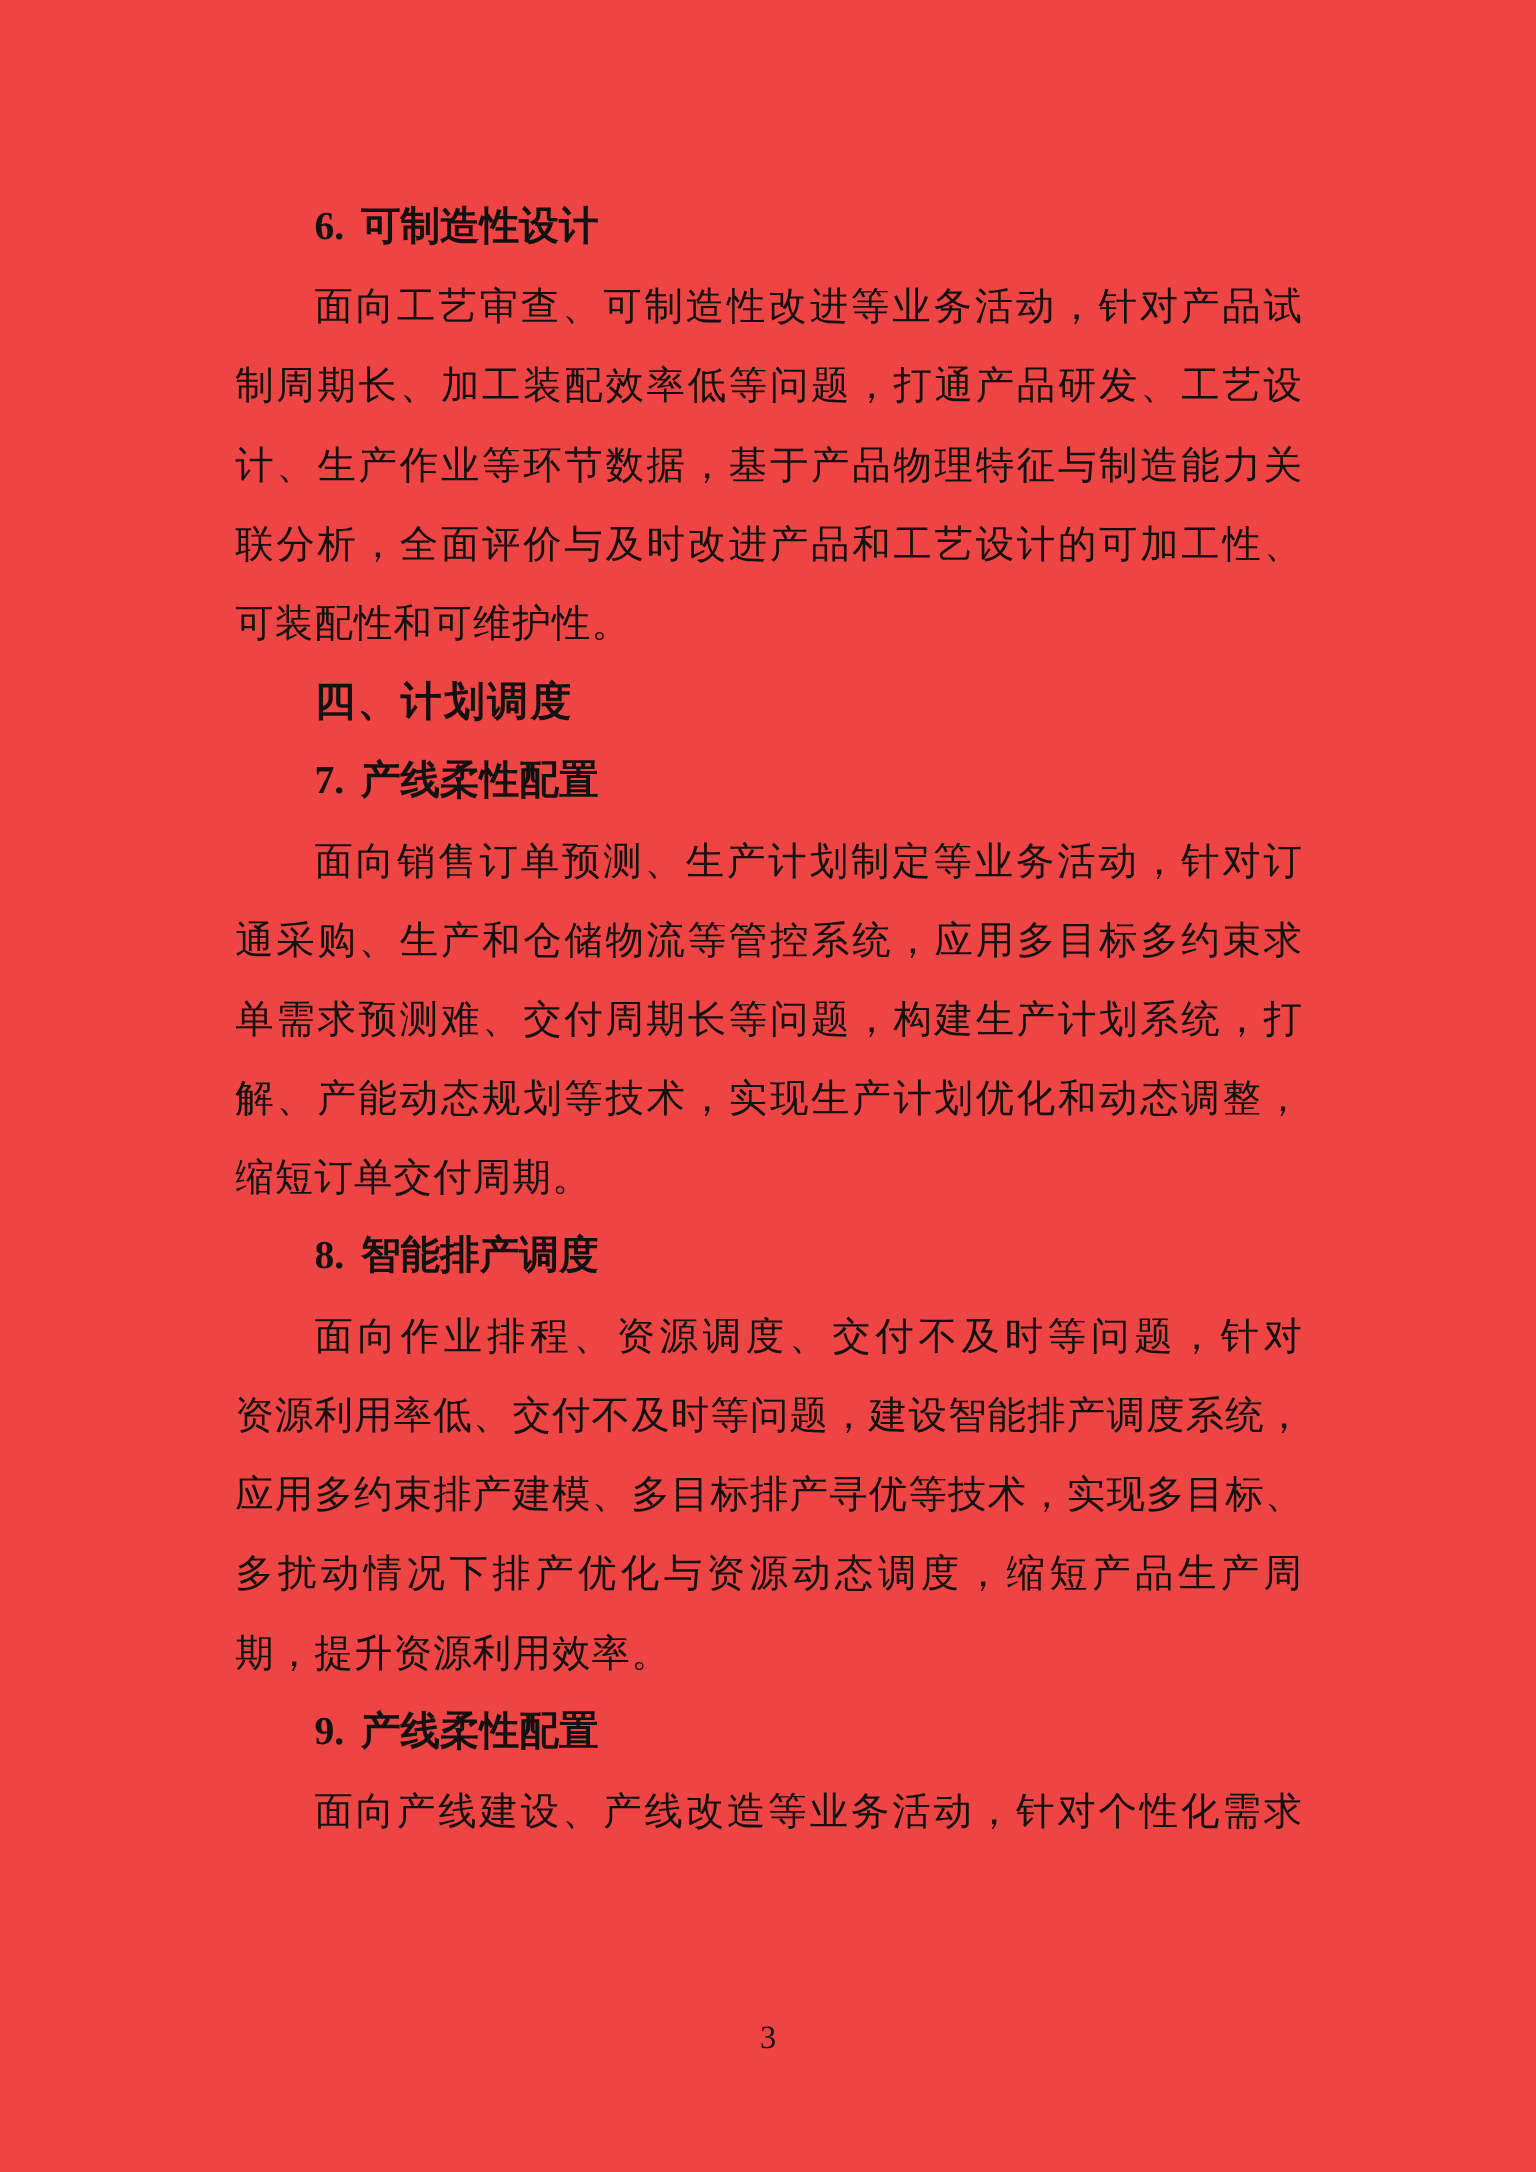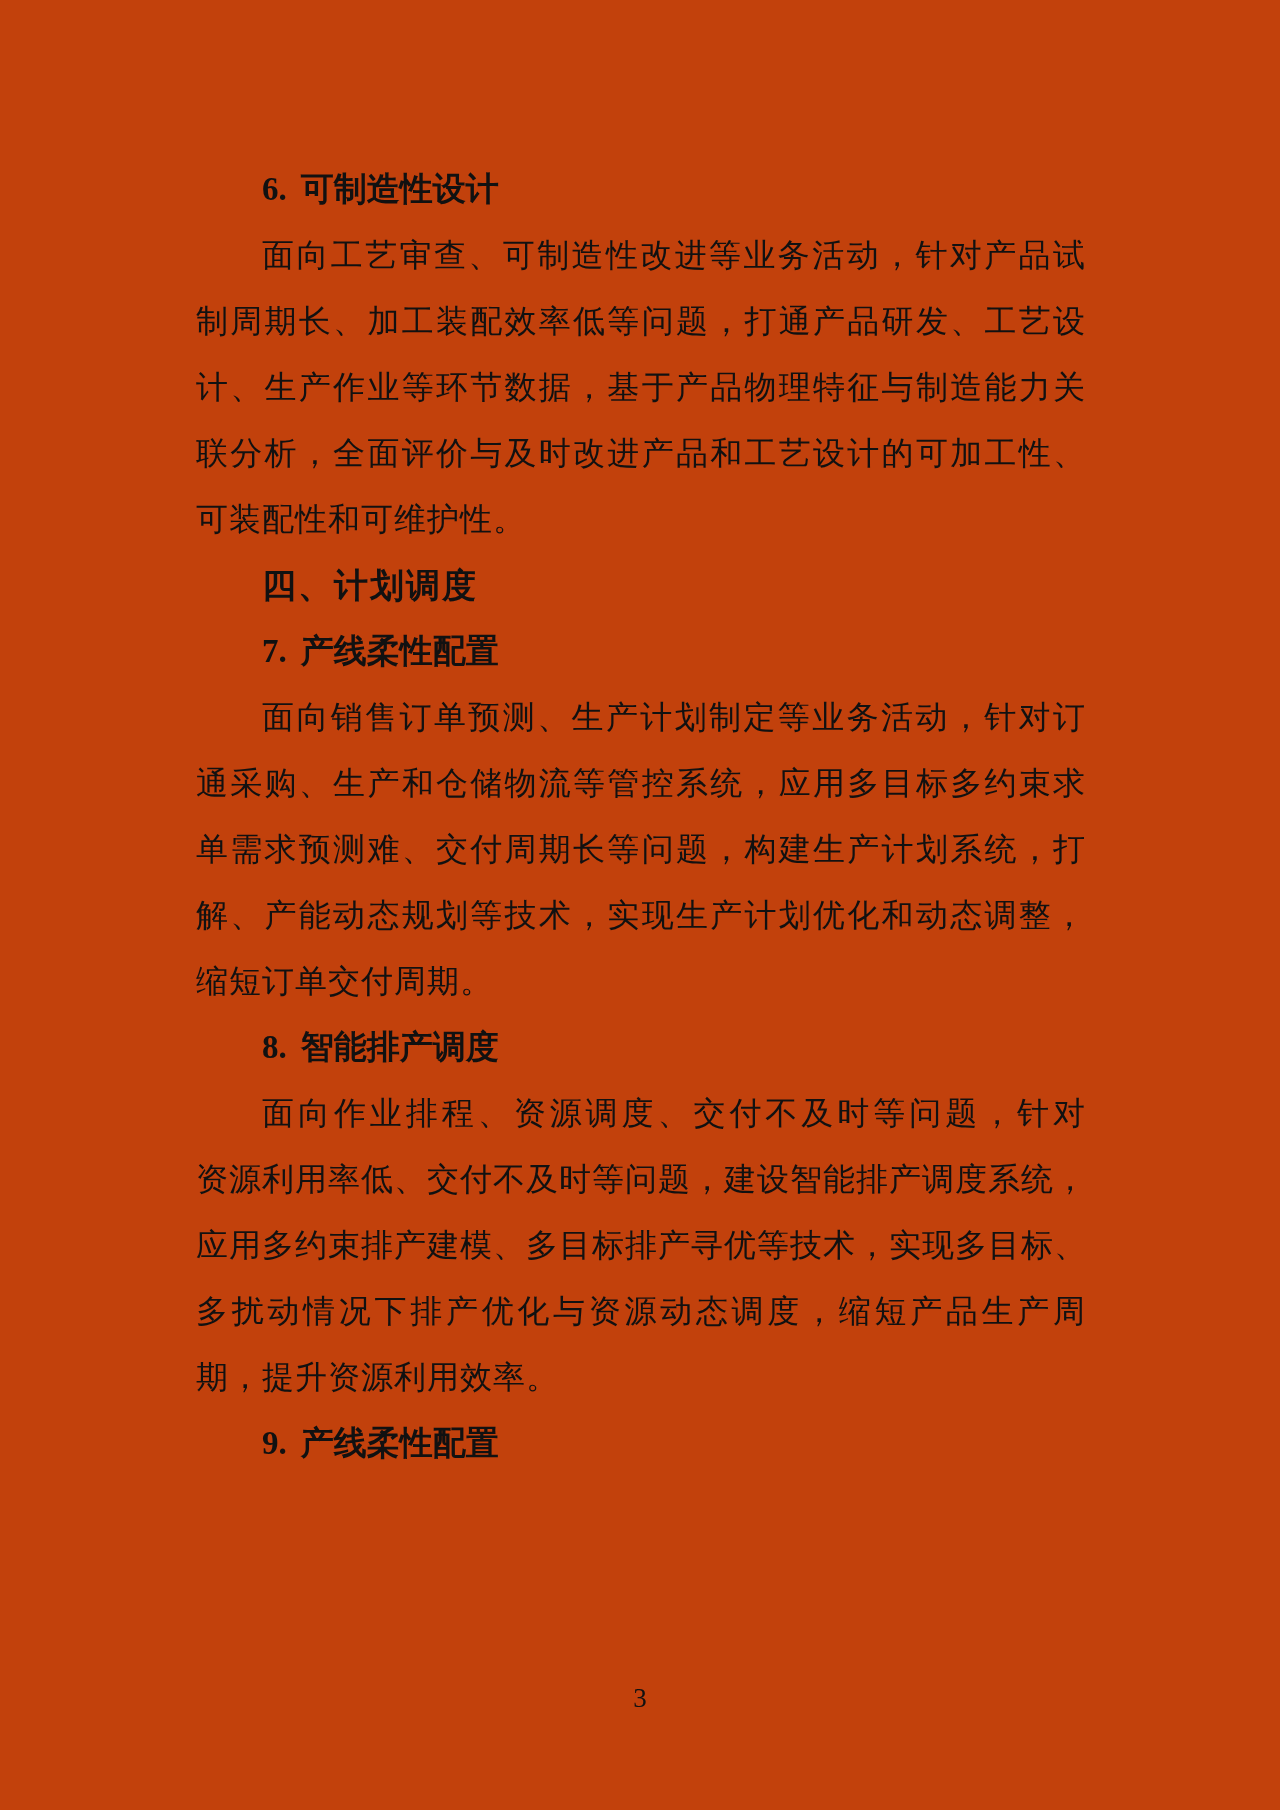--- a/index.html
+++ b/index.html
@@ -5,21 +5,21 @@
   html, body { margin: 0; padding: 0; }
   body {
     background: #ffffff;
     font-family: "Liberation Serif", "DejaVu Serif", serif;
     color: #111111;
   }
   .page {
     position: relative;
     width: 1280px;
     height: 1810px;
-    background: #c2410c;
+    background: #ef4444;
     overflow: hidden;
   }
   .document {
     position: absolute;
     left: 196px;
     top: 156px;
     width: 890px;
   }
   
   .body-line {
@@ -93,15 +93,16 @@
       <div class="body-line">单需求预测难、交付周期长等问题，构建生产计划系统，打</div>
       <div class="body-line">解、产能动态规划等技术，实现生产计划优化和动态调整，</div>
       <div class="body-line end-line">缩短订单交付周期。</div>
       <div class="sub-heading"><span class="sub-number">8.</span><span class="sub-title">智能排产调度</span></div>
       <div class="body-line first-line">面向作业排程、资源调度、交付不及时等问题，针对</div>
       <div class="body-line">资源利用率低、交付不及时等问题，建设智能排产调度系统，</div>
       <div class="body-line">应用多约束排产建模、多目标排产寻优等技术，实现多目标、</div>
       <div class="body-line">多扰动情况下排产优化与资源动态调度，缩短产品生产周</div>
       <div class="body-line end-line">期，提升资源利用效率。</div>
       <div class="sub-heading"><span class="sub-number">9.</span><span class="sub-title">产线柔性配置</span></div>
+      <div class="body-line first-line">面向产线建设、产线改造等业务活动，针对个性化需求</div>
     </div>
   <div class="page-number">3</div>
 </div>
 
 </body></html>

